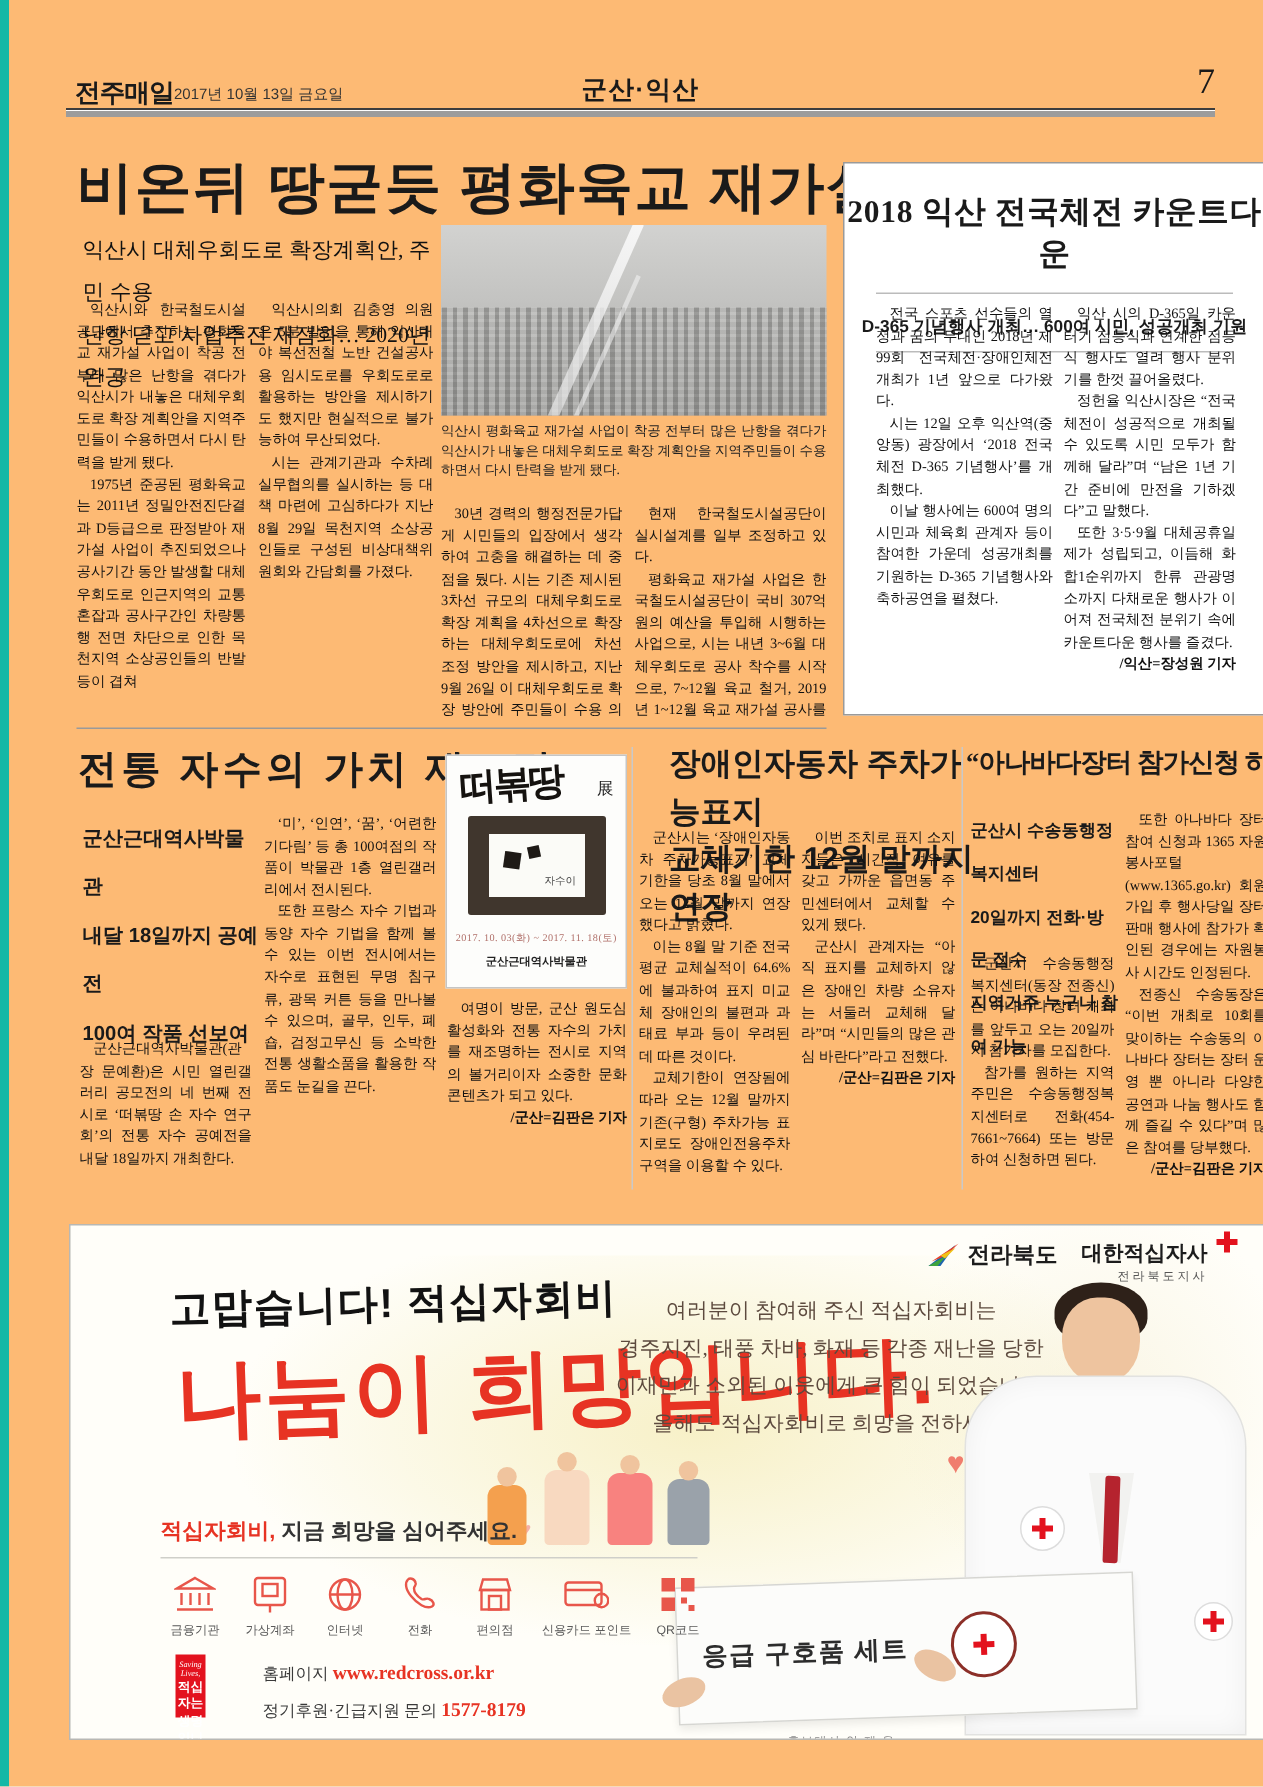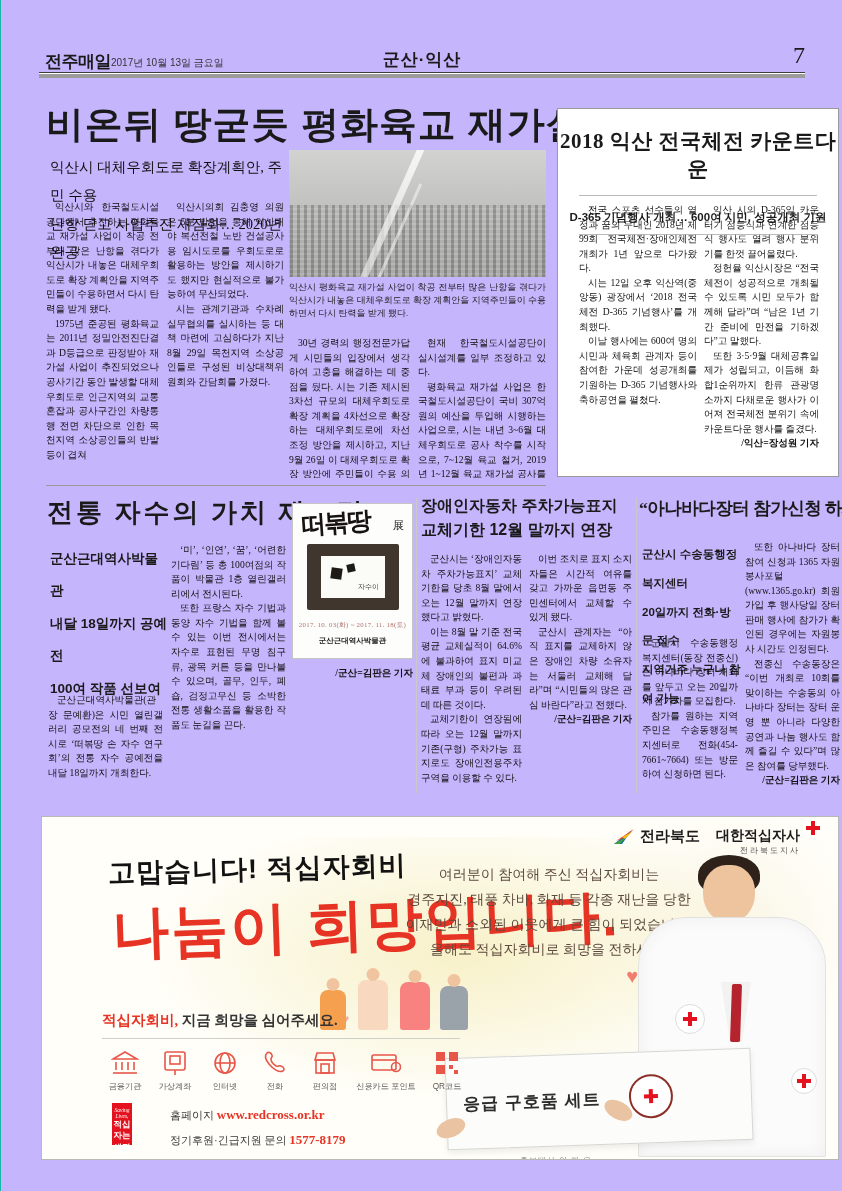--- a/index.html
+++ b/index.html
@@ -1,18 +1,18 @@
 <!DOCTYPE html>
 <html><head>
 <meta charset="utf-8">
 <style>
   * { margin:0; padding:0; box-sizing:border-box; }
   html,body { width:842px; height:1191px; background:#f2f2f0; }
   body { font-family:"Liberation Serif","DejaVu Serif",serif; color:#1a1a1a; position:relative; }
-  .sheet { position:absolute; left:0; top:0; width:842px; height:1191px; background:#c4b5fd; border-left:1px solid #14b8a6; overflow:hidden; }
+  .sheet { position:absolute; left:0; top:0; width:842px; height:1191px; background:#fdba74; border-left:6px solid #14b8a6; overflow:hidden; }
 
   
   .hdr { position:absolute; left:38px; top:46px; width:766px; height:26px; }
   .hdr-paper { position:absolute; left:6px; top:4px; font-family:"Liberation Sans",sans-serif; font-weight:800; font-size:17px; letter-spacing:-0.5px; }
   .hdr-date { position:absolute; left:72px; top:10px; font-size:10px; color:#333; font-family:"Liberation Sans",sans-serif; }
   .hdr-section { position:absolute; left:0; right:0; top:2px; text-align:center; font-family:"Liberation Sans",sans-serif; font-weight:800; font-size:17px; letter-spacing:1px; }
   .hdr-page { position:absolute; right:0; top:-4px; font-size:24px; font-weight:400; }
   .hdr-rule { position:absolute; left:38px; top:72px; width:766px; height:6px;
       background:linear-gradient(#3d3d3d 0 18%, #fefefe 18% 38%, #9c9c9c 38% 100%); }
 
@@ -57,21 +57,21 @@
   .poster-title { position:absolute; left:8px; top:2px; font-size:25px; font-weight:900; letter-spacing:-2px; transform:rotate(-4deg); color:#15120f; }
   .poster-stamp { position:absolute; right:8px; top:14px; font-size:11px; color:#222; }
   .poster-frame { position:absolute; left:14px; top:40px; width:92px; height:66px; background:#40362d; border-radius:2px; }
   .poster-card { position:absolute; left:14px; top:12px; width:64px; height:42px; background:#fbfbf7; }
   .poster-sq1 { position:absolute; left:10px; top:12px; width:11px; height:11px; background:#1e1a16; transform:rotate(8deg); }
   .poster-sq2 { position:absolute; left:26px; top:8px; width:8px; height:8px; background:#1e1a16; transform:rotate(-12deg); }
   .poster-sign { position:absolute; right:6px; bottom:6px; font-size:7px; color:#444; }
   .poster-dates { position:absolute; left:0; right:0; top:116px; text-align:center; font-size:6.8px; color:#b0706a; letter-spacing:0.3px; }
   .poster-venue { position:absolute; left:0; right:0; top:132px; text-align:center; font-size:7.5px; font-weight:700; color:#222; }
 
-  .park-headline { position:absolute; left:420px; top:494px; width:212px; font-family:"Liberation Sans",sans-serif; font-weight:800; font-size:16px; line-height:1.5; }
+  .park-headline { position:absolute; left:440px; top:494px; width:212px; font-family:"Liberation Sans",sans-serif; font-weight:800; font-size:21px; line-height:1.5; }
   .park-c1 { left:420px; top:552px; width:101px; height:243px; }
   .park-c2 { left:528px; top:552px; width:103px; height:243px; }
 
   .flea-headline { position:absolute; left:638px; top:496px; width:202px; font-size:17.5px; font-weight:700; letter-spacing:-0.5px; white-space:nowrap; }
   .flea-sub { position:absolute; left:641px; top:540px; width:100px; font-family:"Liberation Sans",sans-serif; font-weight:800; font-size:11.5px; line-height:2.5; }
   .flea-c1 { left:641px; top:636px; width:96px; height:160px; }
   .flea-c2 { left:744px; top:540px; width:95px; height:256px; }
 
   
   .ad { position:absolute; left:40px; top:816px; width:798px; height:344px; border:1px solid #b8b8b4; background:#fffef9; overflow:hidden; }
@@ -115,21 +115,21 @@
   .cross::after { content:""; position:absolute; left:0; top:5px; width:14px; height:4px; background:#e3121e; }
 
   .relief-box { position:absolute; left:404px; top:236px; width:306px; height:92px; background:#fcfcfa; border:1px solid #d6d6d2; transform:rotate(-2deg); box-shadow:0 3px 6px rgba(0,0,0,.08); display:flex; align-items:center; }
   .relief-label { margin-left:16px; font-family:"Liberation Sans",sans-serif; font-weight:800; font-size:17px; color:#2c2c2c; letter-spacing:1px; }
   .relief-badge { position:absolute; right:78px; top:22px; width:44px; height:44px; border:2px solid #8c2f28; border-radius:50%; background:#fff; display:flex; align-items:center; justify-content:center; }
   .hand { position:absolute; width:30px; height:18px; background:#eac3a2; border-radius:50%; }
   .hnd1 { left:-12px; top:60px; transform:rotate(-20deg); }
   .hnd2 { right:118px; top:48px; transform:rotate(30deg); }
   .ambassador { position:absolute; left:478px; top:338px; font-size:8px; color:#8a8a8a; letter-spacing:1px; }
 
-  .ad-cta { position:absolute; left:60px; top:194px; font-family:Liberation Serif, serif; font-size:14.5px; font-weight:700; color:#333; }
+  .ad-cta { position:absolute; left:60px; top:194px; font-family:Liberation Sans, sans-serif; font-size:14.5px; font-weight:700; color:#333; }
   .ad-cta .red { color:#e73323; }
   .ad-cta-rule { position:absolute; left:60px; top:221px; width:358px; border-top:1px solid #cfcfc9; }
 
   .pay-row { position:absolute; left:58px; top:232px; width:372px; display:flex; justify-content:space-between; }
   .pay { width:50px; text-align:center; }
   .pay-ic { margin:0 auto 4px; width:30px; height:28px; display:flex; align-items:center; justify-content:center; }
   .pay-ic svg { stroke:#e8564a; fill:none; stroke-width:1.6; }
   .pay-lb { font-family:"Liberation Sans",sans-serif; font-size:8.2px; color:#5a5a5a; white-space:nowrap; }
 
   .rc-logo { position:absolute; left:70px; top:286px; width:20px; height:42px; background:#e3121e; color:#fff; font-family:Liberation Serif, serif; text-align:center; padding-top:4px; }
@@ -210,20 +210,21 @@
     <div>100여 작품 선보여</div>
   </div>
   <div class="bodycol emb-c1">
       <p>군산근대역사박물관(관장 문예환)은 시민 열린갤러리 공모전의 네 번째 전시로 ‘떠볶땅 손 자수 연구회’의 전통 자수 공예전을 내달 18일까지 개최한다.</p>
     </div>
   <div class="bodycol emb-c2">
       <p>‘미’, ‘인연’, ‘꿈’, ‘어련한 기다림’ 등 총 100여점의 작품이 박물관 1층 열린갤러리에서 전시된다.</p>
       <p>또한 프랑스 자수 기법과 동양 자수 기법을 함께 볼 수 있는 이번 전시에서는 자수로 표현된 무명 침구류, 광목 커튼 등을 만나볼 수 있으며, 골무, 인두, 폐숍, 검정고무신 등 소박한 전통 생활소품을 활용한 작품도 눈길을 끈다.</p>
     </div>
   <div class="bodycol emb-c3">
+      <p>여명이 방문, 군산 원도심 활성화와 전통 자수의 가치를 재조명하는 전시로 지역의 볼거리이자 소중한 문화 콘텐츠가 되고 있다.</p>
       <p style="text-align: right; font-weight: 700; text-indent: 0px;">/군산=김판은 기자</p>
     </div>
 
   <div class="poster">
     <div class="poster-title">떠볶땅</div>
     <div class="poster-stamp">展</div>
     <div class="poster-frame">
       <div class="poster-card">
         <div class="poster-sq1"></div>
         <div class="poster-sq2"></div>

